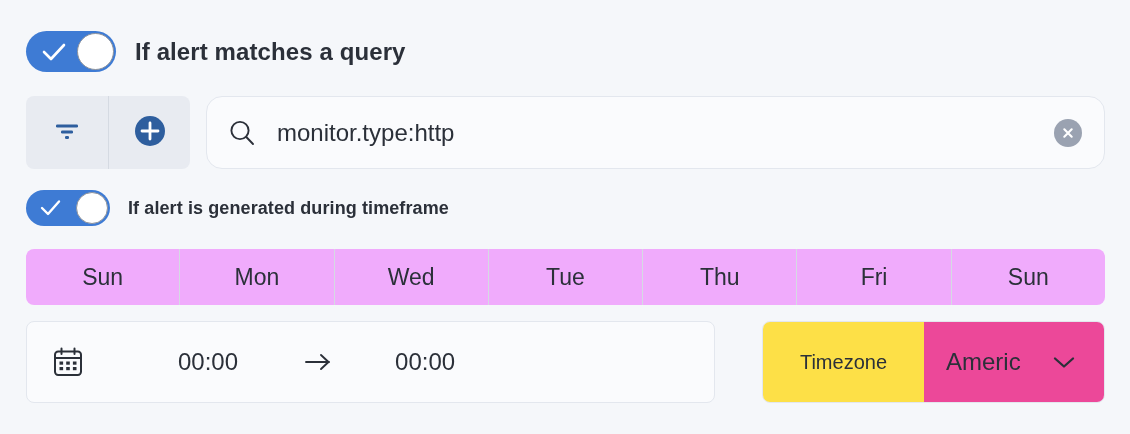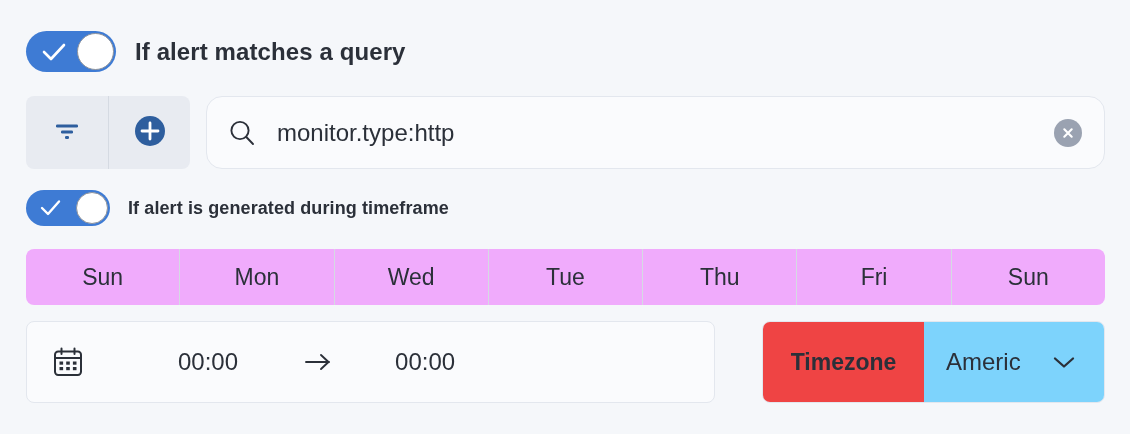--- a/index.html
+++ b/index.html
@@ -208,33 +208,33 @@
     width: 343px;
     height: 82px;
     border-radius: 8px;
     display: flex;
     overflow: hidden;
     border: 1px solid #e3e7ee;
     box-sizing: border-box;
   }
   .tz-label {
     width: 161px;
-    background: #ef4444;
+    background: #fde047;
     display: flex;
     align-items: center;
     justify-content: center;
-    font-size: 23px;
-    font-weight: bold;
+    font-size: 20px;
+    font-weight: normal;
     color: #2b3039;
     flex: none;
     box-sizing: border-box;
   }
   .tz-select {
     flex: 1;
-    background: #7dd3fc;
+    background: #ec4899;
     display: flex;
     align-items: center;
     cursor: pointer;
     overflow: hidden;
     box-sizing: border-box;
   }
   .tz-value {
     margin-left: 22px;
     font-size: 24px;
     color: #2b3039;

